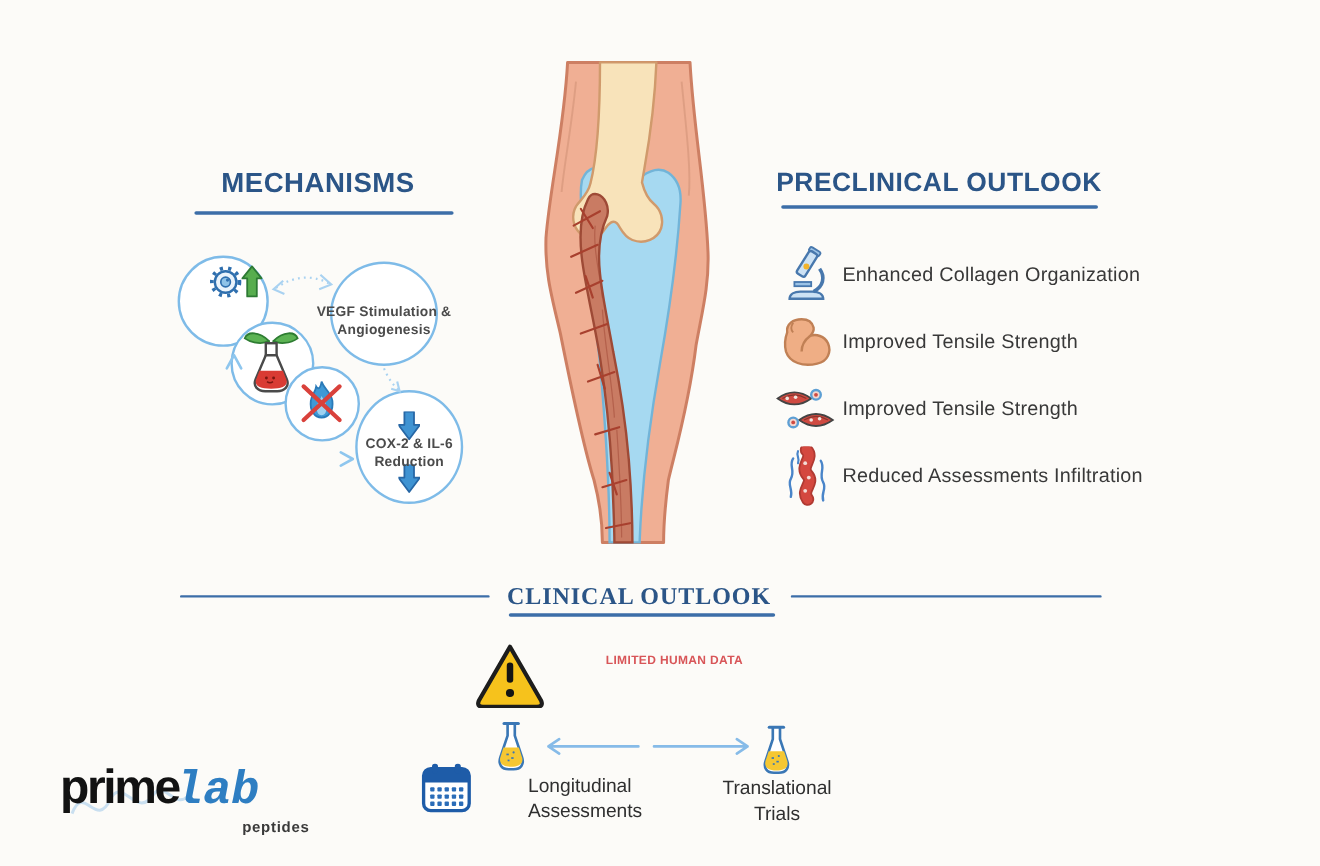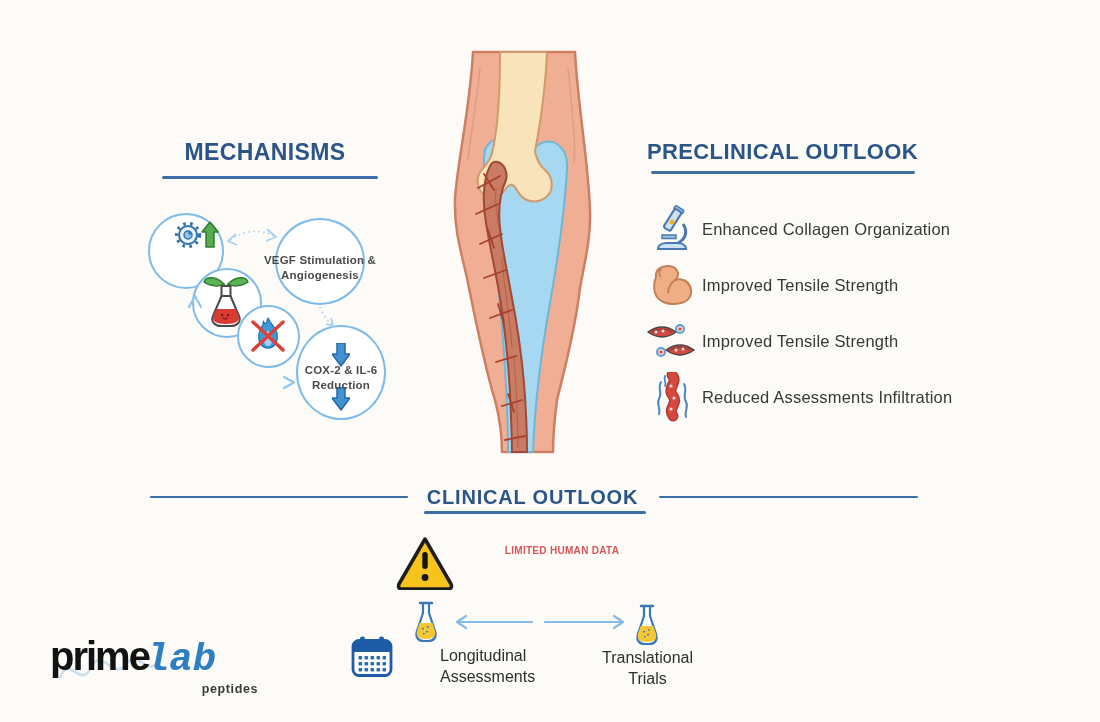--- a/index.html
+++ b/index.html
@@ -203,21 +203,21 @@
       <path d="M10,10 C6,16 12,20 8,27 C5,32 10,36 8,42" fill="none" stroke="#4a85c9" stroke-width="2" stroke-linecap="round"></path>
       <path d="M33,12 C37,18 31,23 35,30 C38,35 33,39 35,45" fill="none" stroke="#4a85c9" stroke-width="2" stroke-linecap="round"></path>
       <path d="M14,4 C12,8 16,10 14,14" fill="none" stroke="#4a85c9" stroke-width="1.8" stroke-linecap="round"></path>
     </svg>
   </span>
   <span class="pc-label">Reduced Assessments Infiltration</span>
 </div>
 
 <div class="rule" style="left:150px;top:496px;width:258px;height:2px;"></div>
 <div class="rule" style="left:659px;top:496px;width:259px;height:2px;"></div>
-<div class="sec-title" style="left:415px;top:486px;width:235px;font-size:20px;letter-spacing:.8px;">CLINICAL OUTLOOK</div>
+<div class="sec-title" style="left:415px;top:486px;width:235px;font-size:20px;letter-spacing:.8px;font-family:Liberation Serif, serif;">CLINICAL OUTLOOK</div>
 <div class="rule" style="left:424px;top:511px;width:222px;height:2.5px;"></div>
 
 <svg class="abs" style="left:396px;top:536px;" width="58" height="54" viewBox="0 0 58 54">
   <path d="M29,3 L55,48 Q57,53 51.5,53 L6.5,53 Q1,53 3,48 Z" fill="#f6c21c" stroke="#1d1d1d" stroke-width="3.5" stroke-linejoin="round"></path>
   <rect x="26.3" y="16" width="5.4" height="17" rx="2.7" fill="#141414"></rect>
   <circle cx="29" cy="41.5" r="3.4" fill="#141414"></circle>
 </svg>
 
 <div class="warn-text">
   <div>LIMITED HUMAN DATA</div>

